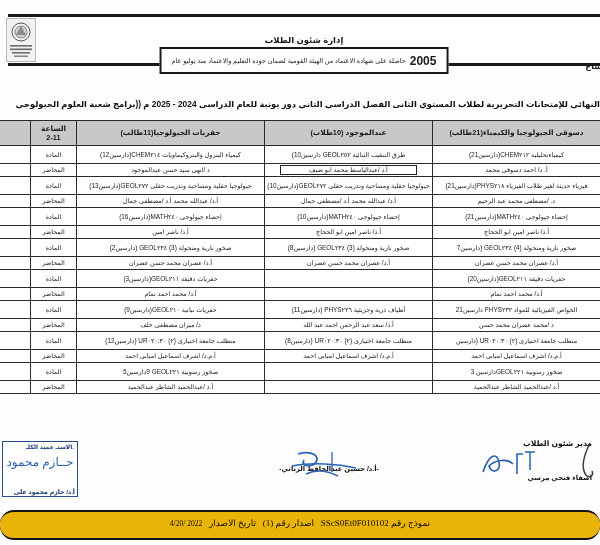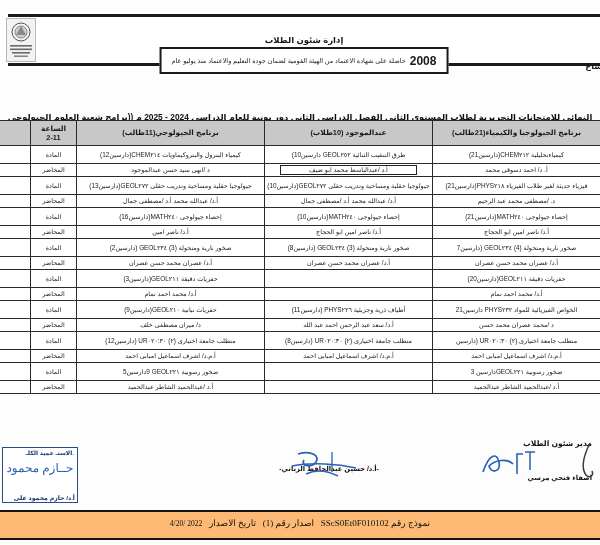--- a/index.html
+++ b/index.html
@@ -76,22 +76,21 @@
     right: -2px; top: 62px;
     font-size: 8px;
     font-weight: bold;
     font-family: "Liberation Sans", "DejaVu Sans", sans-serif;
     color: #1a1a1a;
   }
 
   
   .sched-title {
     position: absolute;
-    left: 0; right: 0; top: 112px;
-    text-align: center;
+    left: 0; right: 0; top: 99px;
     font-size: 8.4px;
     font-weight: bold;
     font-family: "Liberation Sans", "DejaVu Sans", sans-serif;
     white-space: nowrap;
     color: #111;
   }
 
   
   table.sched {
     position: absolute;
@@ -178,21 +177,21 @@
     position: absolute;
     left: 50%; top: 9px;
     transform: translateX(-50%);
     pointer-events: none;
   }
   #sig-vice {  right: 176px; top: 2px; width: 190px; }
   #sig-stud {  right: 8px;   top: 2px; width: 160px; text-align: right; }
 
   .dean-box {
     position: absolute;
-    left: 2px; top: 10px;
+    left: 2px; top: 4px;
     width: 76px; height: 56px;
     border: 1px solid #2b4c8c;
     box-sizing: border-box;
     overflow: hidden;
     background: #fff;
   }
   .dean-box .dl1 {
     font-size: 6px; font-weight: bold; color: #143a7a;
     text-align: right; padding: 1px 3px 0 0;
     font-family: "Liberation Sans","DejaVu Sans",sans-serif;
@@ -211,42 +210,43 @@
     white-space: nowrap;
   }
 
   
   .footer-band {
     position: absolute;
     left: 0; right: 0; top: 510px;
     height: 26px;
     border-top: 2px solid #141414;
     border-bottom: 2px solid #141414;
-    background: #fdba74;
+    background: #eab308;
+    border-radius: 14px;
   }
   .footer-txt {
     text-align: center;
     font-size: 9px;
     font-family: "Liberation Serif", "DejaVu Serif", serif;
     color: #111;
     padding-top: 6px;
     white-space: nowrap;
   }
   .footer-txt .fnum { font-weight: normal; }
   .footer-txt .fdate { font-size: 7.5px; }
 </style>
 </head>
 <body>
 
 <div class="page">
 
   <div class="hdr-band">
     <div class="dept-title">إدارة شئون الطلاب</div>
     <div class="cert-box">
-      <span class="cert-year">2008</span>
+      <span class="cert-year">2005</span>
       <span class="cert-txt">حاصلة على شهادة الاعتماد من الهيئة القومية لضمان جودة التعليم والاعتماد منذ يوليو عام</span>
     </div>
   </div>
 
   <div class="seal">
     <svg width="28" height="42" viewBox="0 0 28 42" aria-hidden="true">
       <rect x="0" y="0" width="28" height="42" fill="#f2f2f2"></rect>
       <circle cx="14" cy="13" r="9" fill="none" stroke="#555" stroke-width="1"></circle>
       <circle cx="14" cy="13" r="6" fill="#cfcfcf" stroke="#666" stroke-width="0.7"></circle>
       <path d="M9 16 L14 7 L19 16 Z" fill="#8a8a8a"></path>
@@ -264,23 +264,23 @@
   <table class="sched">
     <colgroup>
       <col class="c-prog3">
         <col class="c-prog2">
         <col class="c-prog1">
       <col class="c-lbl">
         <col class="c-tail">
     </colgroup>
     <thead>
       <tr>
-        <th>برنامج الجيولوجيا والكيمياء(21طالب)</th>
+        <th>دسوقى الجيولوجيا والكيمياء(21طالب)</th>
         <th>عبدالموجود (10طلاب)</th>
-        <th>برنامج الجيولوجي(11طالب)</th>
+        <th>حفريات الجيولوجيا(11طالب)</th>
         <th class="hdr-hour">
           <span>الساعة</span><br>
           <span>2-11</span>
         </th>
         <th class="tail"></th>
       </tr>
     </thead>
     <tbody id="tbody">
         <tr class="r-subject">
           <td>كيمياءتحليلية CHEM٢١٢(دارسين21)</td>

